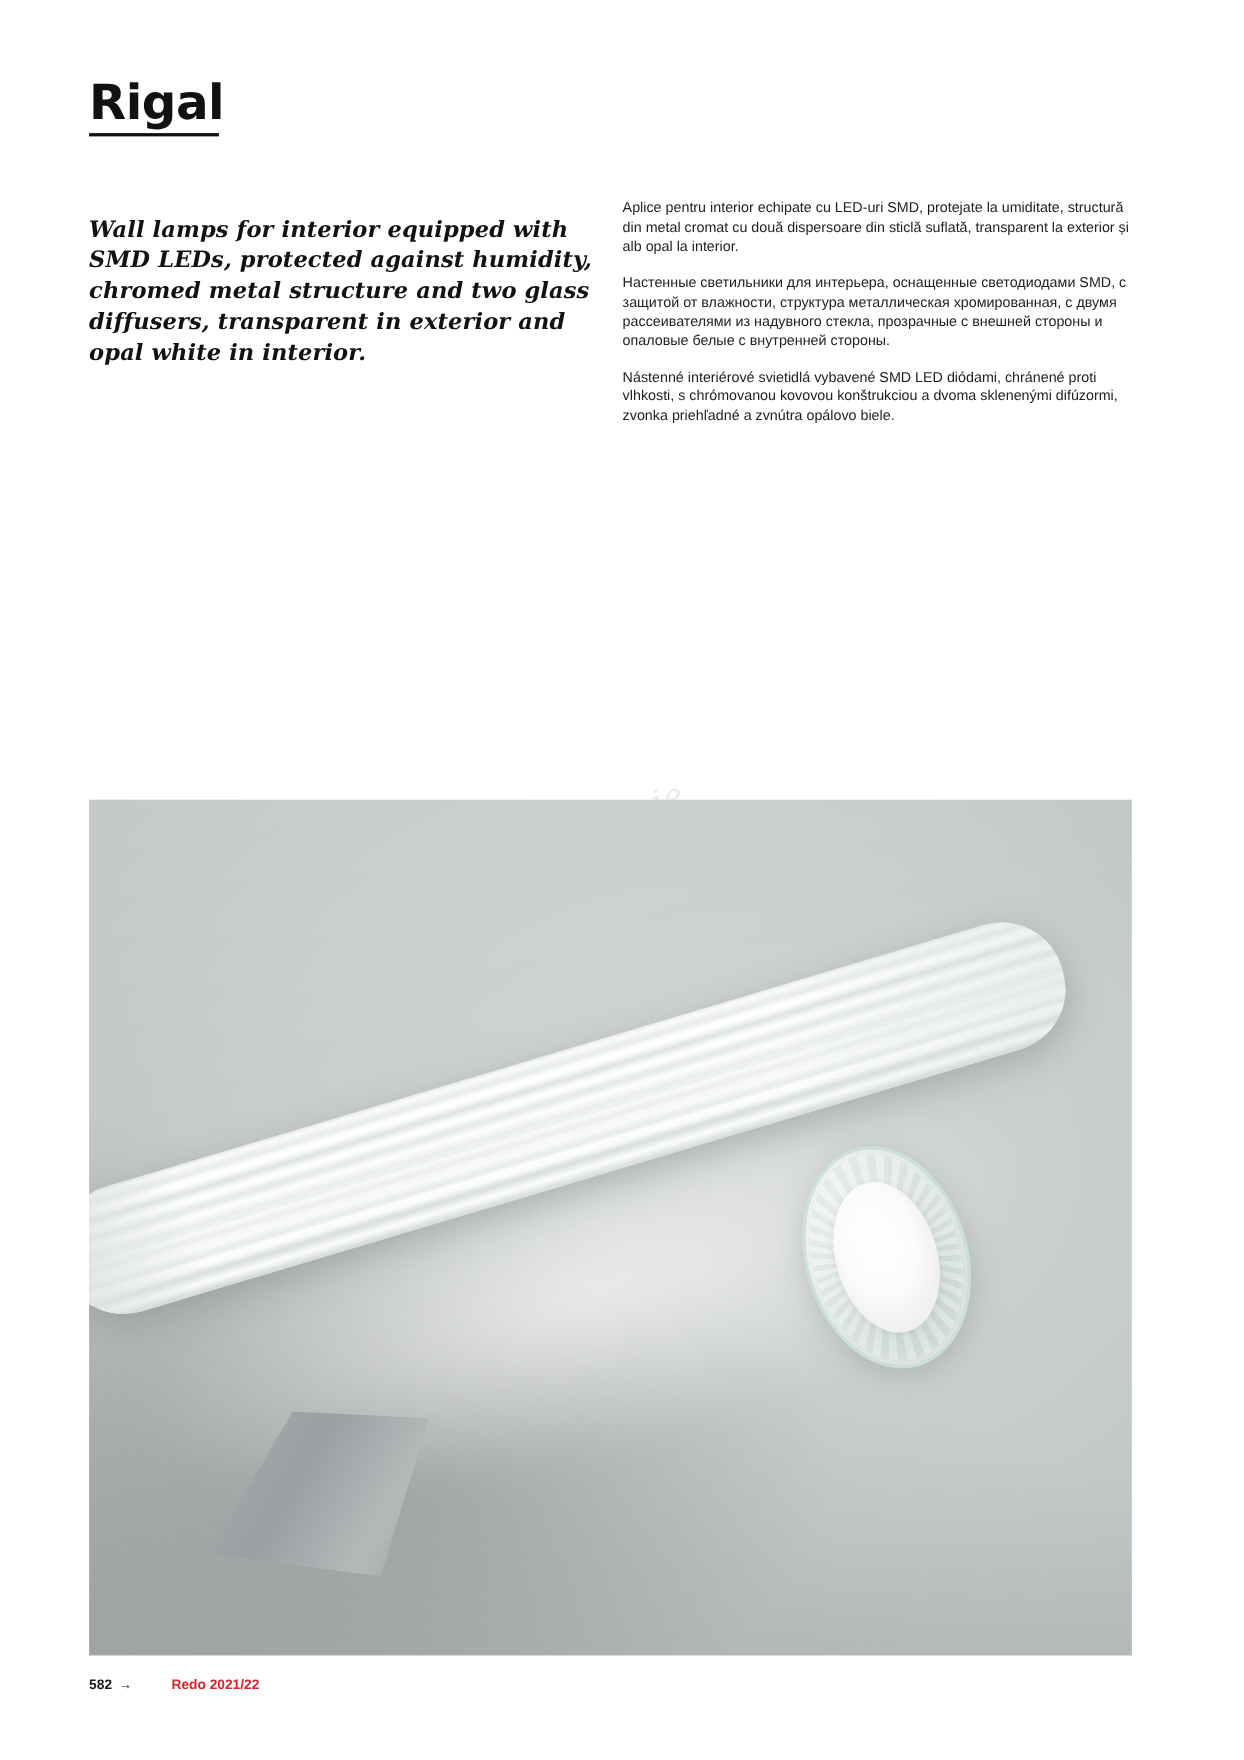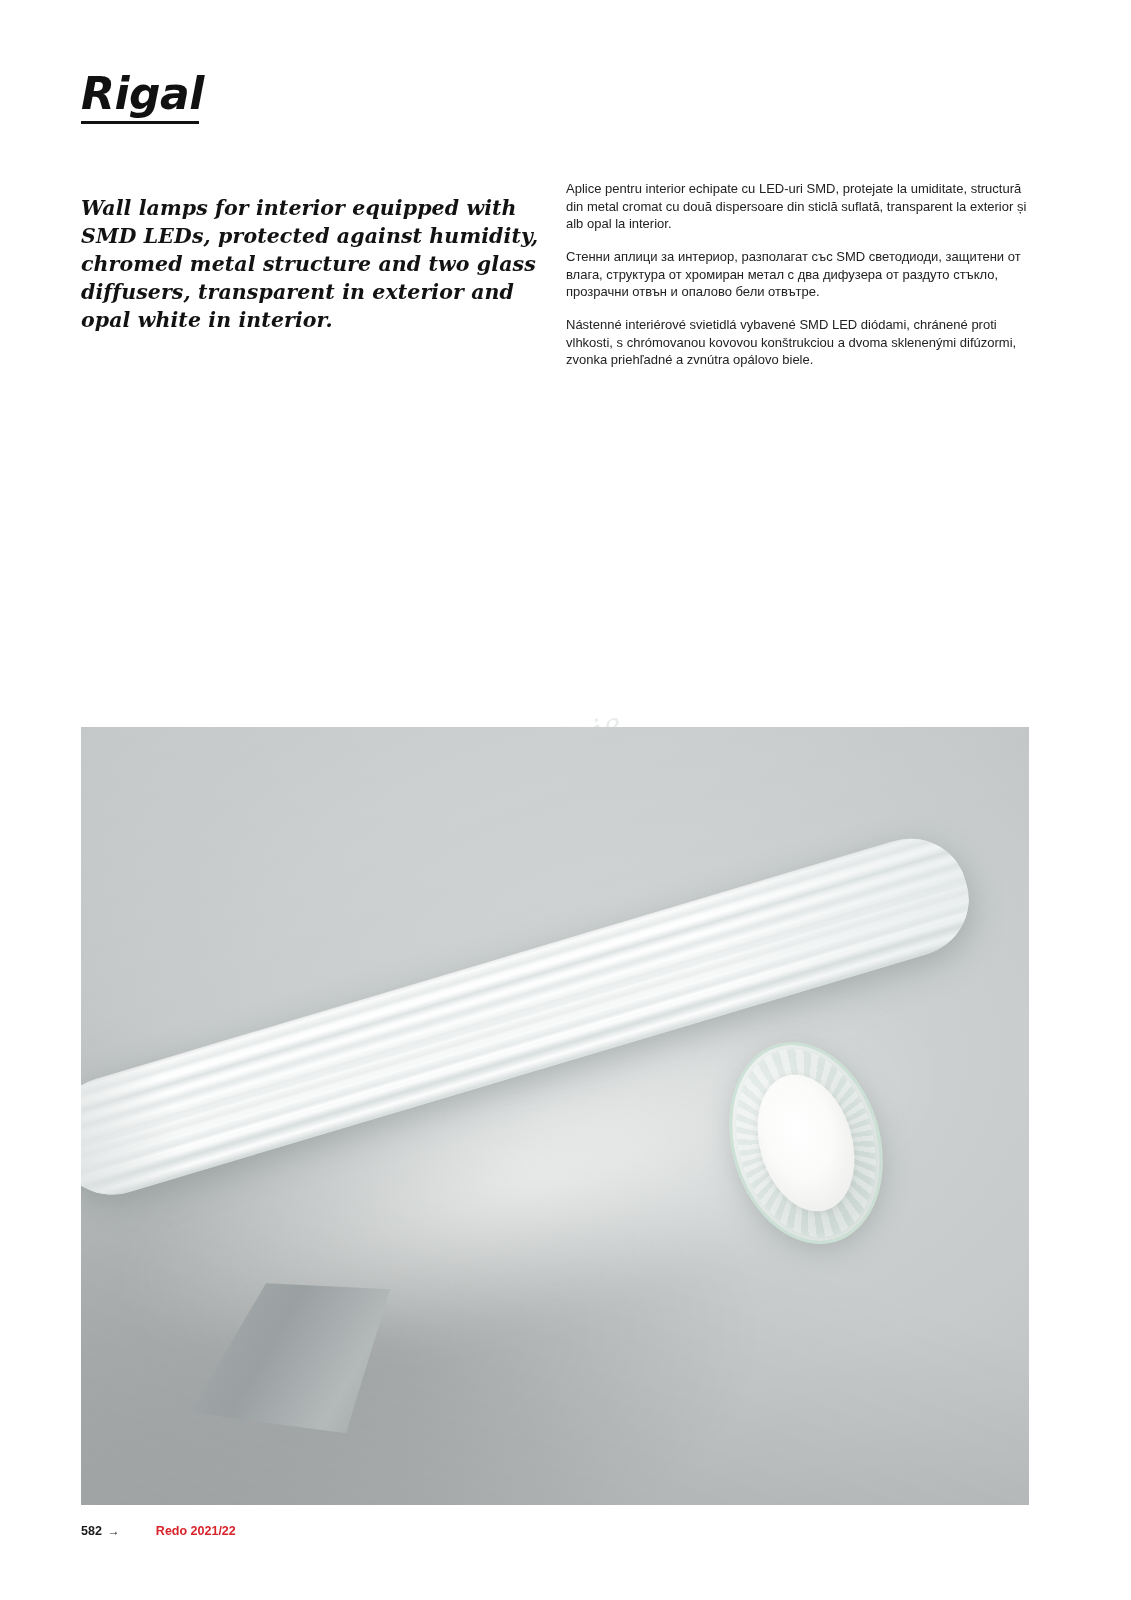--- a/index.html
+++ b/index.html
@@ -28,21 +28,20 @@
     top: 72px;
   }
   .title {
     font-family: "DejaVu Sans", sans-serif;
     font-weight: 700;
     font-size: 44px;
     letter-spacing: -0.5px;
     line-height: 1;
     color: #111111;
     margin: 0;
-    font-style: italic;
   }
   .title-rule {
     width: 118px;
     height: 3px;
     background: #111111;
     margin-top: 5px;
   }
 
   
   .intro {
@@ -242,21 +241,21 @@
 
   <div class="title-block">
     <h1 class="title">Rigal</h1>
     <div class="title-rule"></div>
   </div>
 
   <div class="intro">Wall lamps for interior equipped with SMD LEDs, protected against humidity, chromed metal structure and two glass diffusers, transparent in exterior and opal white in interior.</div>
 
   <div class="translations">
     <p class="tr-par">Aplice pentru interior echipate cu LED-uri SMD, protejate la umiditate, structură din metal cromat cu două dispersoare din sticlă suflată, transparent la exterior și alb opal la interior.</p>
-    <p class="tr-par">Стенни аплици за интериор, разполагат със SMD светодиоди, защитени от влага, структура от хромиран метал с два дифузера от раздуто стъкло, прозрачни отвън и опалово бели отвътре.</p>
+    <p class="tr-par">Настенные светильники для интерьера, оснащенные светодиодами SMD, с защитой от влажности, структура металлическая хромированная, с двумя рассеивателями из надувного стекла, прозрачные с внешней стороны и опаловые белые с внутренней стороны.</p>
     <p class="tr-par">Nástenné interiérové svietidlá vybavené SMD LED diódami, chránené proti vlhkosti, s chrómovanou kovovou konštrukciou a dvoma sklenenými difúzormi, zvonka priehľadné a zvnútra opálovo biele.</p>
   </div>
 
   <div class="watermark">.ie</div>
 
   <div class="photo">
     <div class="photo-inner">
       <div class="wall-shade"></div>
       <div class="glow"></div>
       <div class="bracket"></div>

